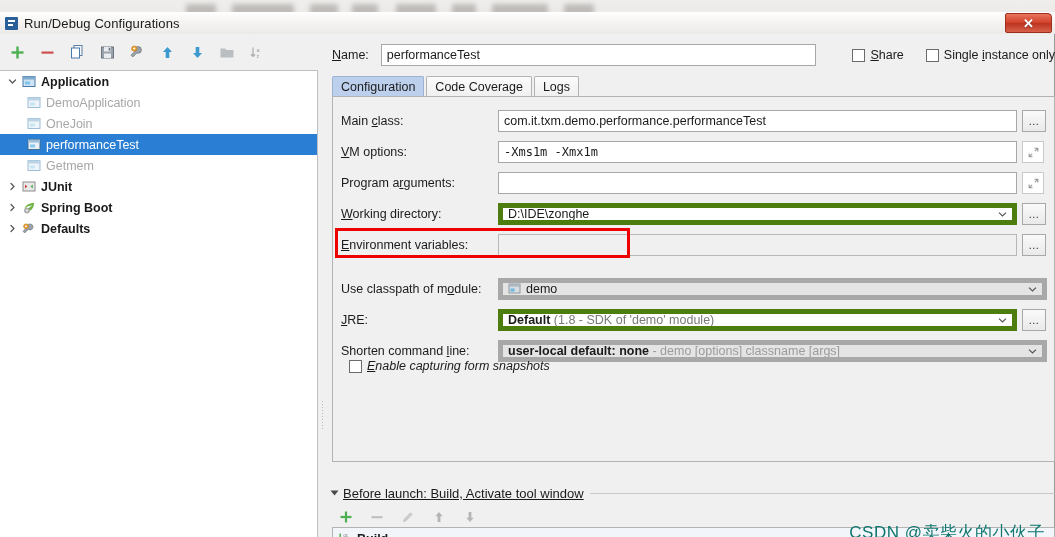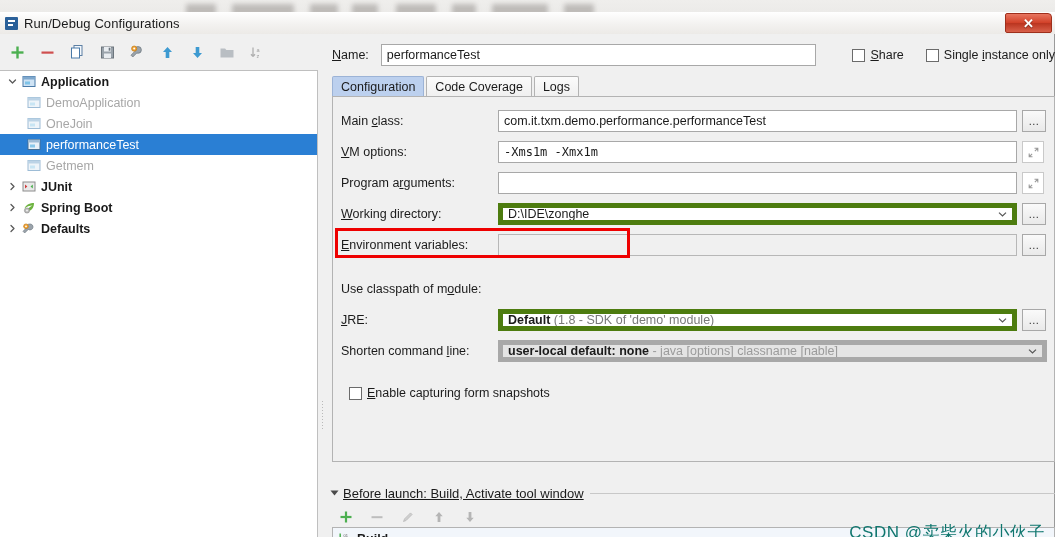--- a/index.html
+++ b/index.html
@@ -643,20 +643,37 @@
         </div>
 
         <div class="frow" style="top:136px;">
           <span class="flabel lbl"><span class="u">E</span>nvironment variables:</span>
           <div class="txtfield readonly" style="width:519px;"></div>
           <div class="dots-btn" style="margin-left:5px;">...</div>
         </div>
 
         <div class="frow" style="top:180px;">
           <span class="flabel lbl">Use classpath of m<span class="u">o</span>dule:</span>
+          <div class="combobox gray" style="width:549px;">
+            <span style="display:flex;align-items:center;gap:5px;">
+              <span style="display:flex;">
+                <svg width="13" height="12" viewBox="0 0 13 12">
+                    <rect x="1" y="1" width="11" height="9" fill="#d7dde2" stroke="#8d98a2"></rect>
+                    <rect x="1" y="1" width="11" height="2.6" fill="#aab6c0"></rect>
+                    <rect x="2.5" y="5.5" width="4" height="3" fill="#6cb8e0"></rect>
+                  </svg>
+              </span>
+              <span>demo</span>
+            </span>
+            <span class="caret">
+              <svg width="9" height="7" viewBox="0 0 9 7">
+                  <path d="M1 1.6 4.5 5 8 1.6" stroke="#555" stroke-width="1.2" fill="none"></path>
+                </svg>
+            </span>
+          </div>
         </div>
 
         <div class="frow" style="top:211px;">
           <span class="flabel lbl"><span class="u">J</span>RE:</span>
           <div class="combobox" style="width:519px;">
             <span>
               <span class="dark-b">Default</span>
               <span class="gray-hint" style="color:#7a7a7a;">(1.8 - SDK of 'demo' module)</span>
             </span>
             <span class="caret">
@@ -666,31 +683,31 @@
             </span>
           </div>
           <div class="dots-btn" style="margin-left:5px;">...</div>
         </div>
 
         <div class="frow" style="top:242px;">
           <span class="flabel lbl">Shorten command <span class="u">l</span>ine:</span>
           <div class="combobox gray" style="width:549px;">
             <span>
               <span class="dark-b">user-local default: none</span>
-              <span class="gray-hint">- java [options] classname [nable]</span>
+              <span class="gray-hint">- demo [options] classname [args]</span>
             </span>
             <span class="caret">
               <svg width="9" height="7" viewBox="0 0 9 7">
                   <path d="M1 1.6 4.5 5 8 1.6" stroke="#555" stroke-width="1.2" fill="none"></path>
                 </svg>
             </span>
           </div>
         </div>
 
-        <div class="frow" style="top:284px;">
+        <div class="frow" style="top:257px;font-style:italic;">
           <div class="cb-wrap" style="margin-left:8px;">
             <span class="cbx"></span>
             <span class="lbl"><span class="u">E</span>nable capturing form snapshots</span>
           </div>
         </div>
 
         <div class="redbox"></div>
       </div>
 
       <div class="bl-header">

